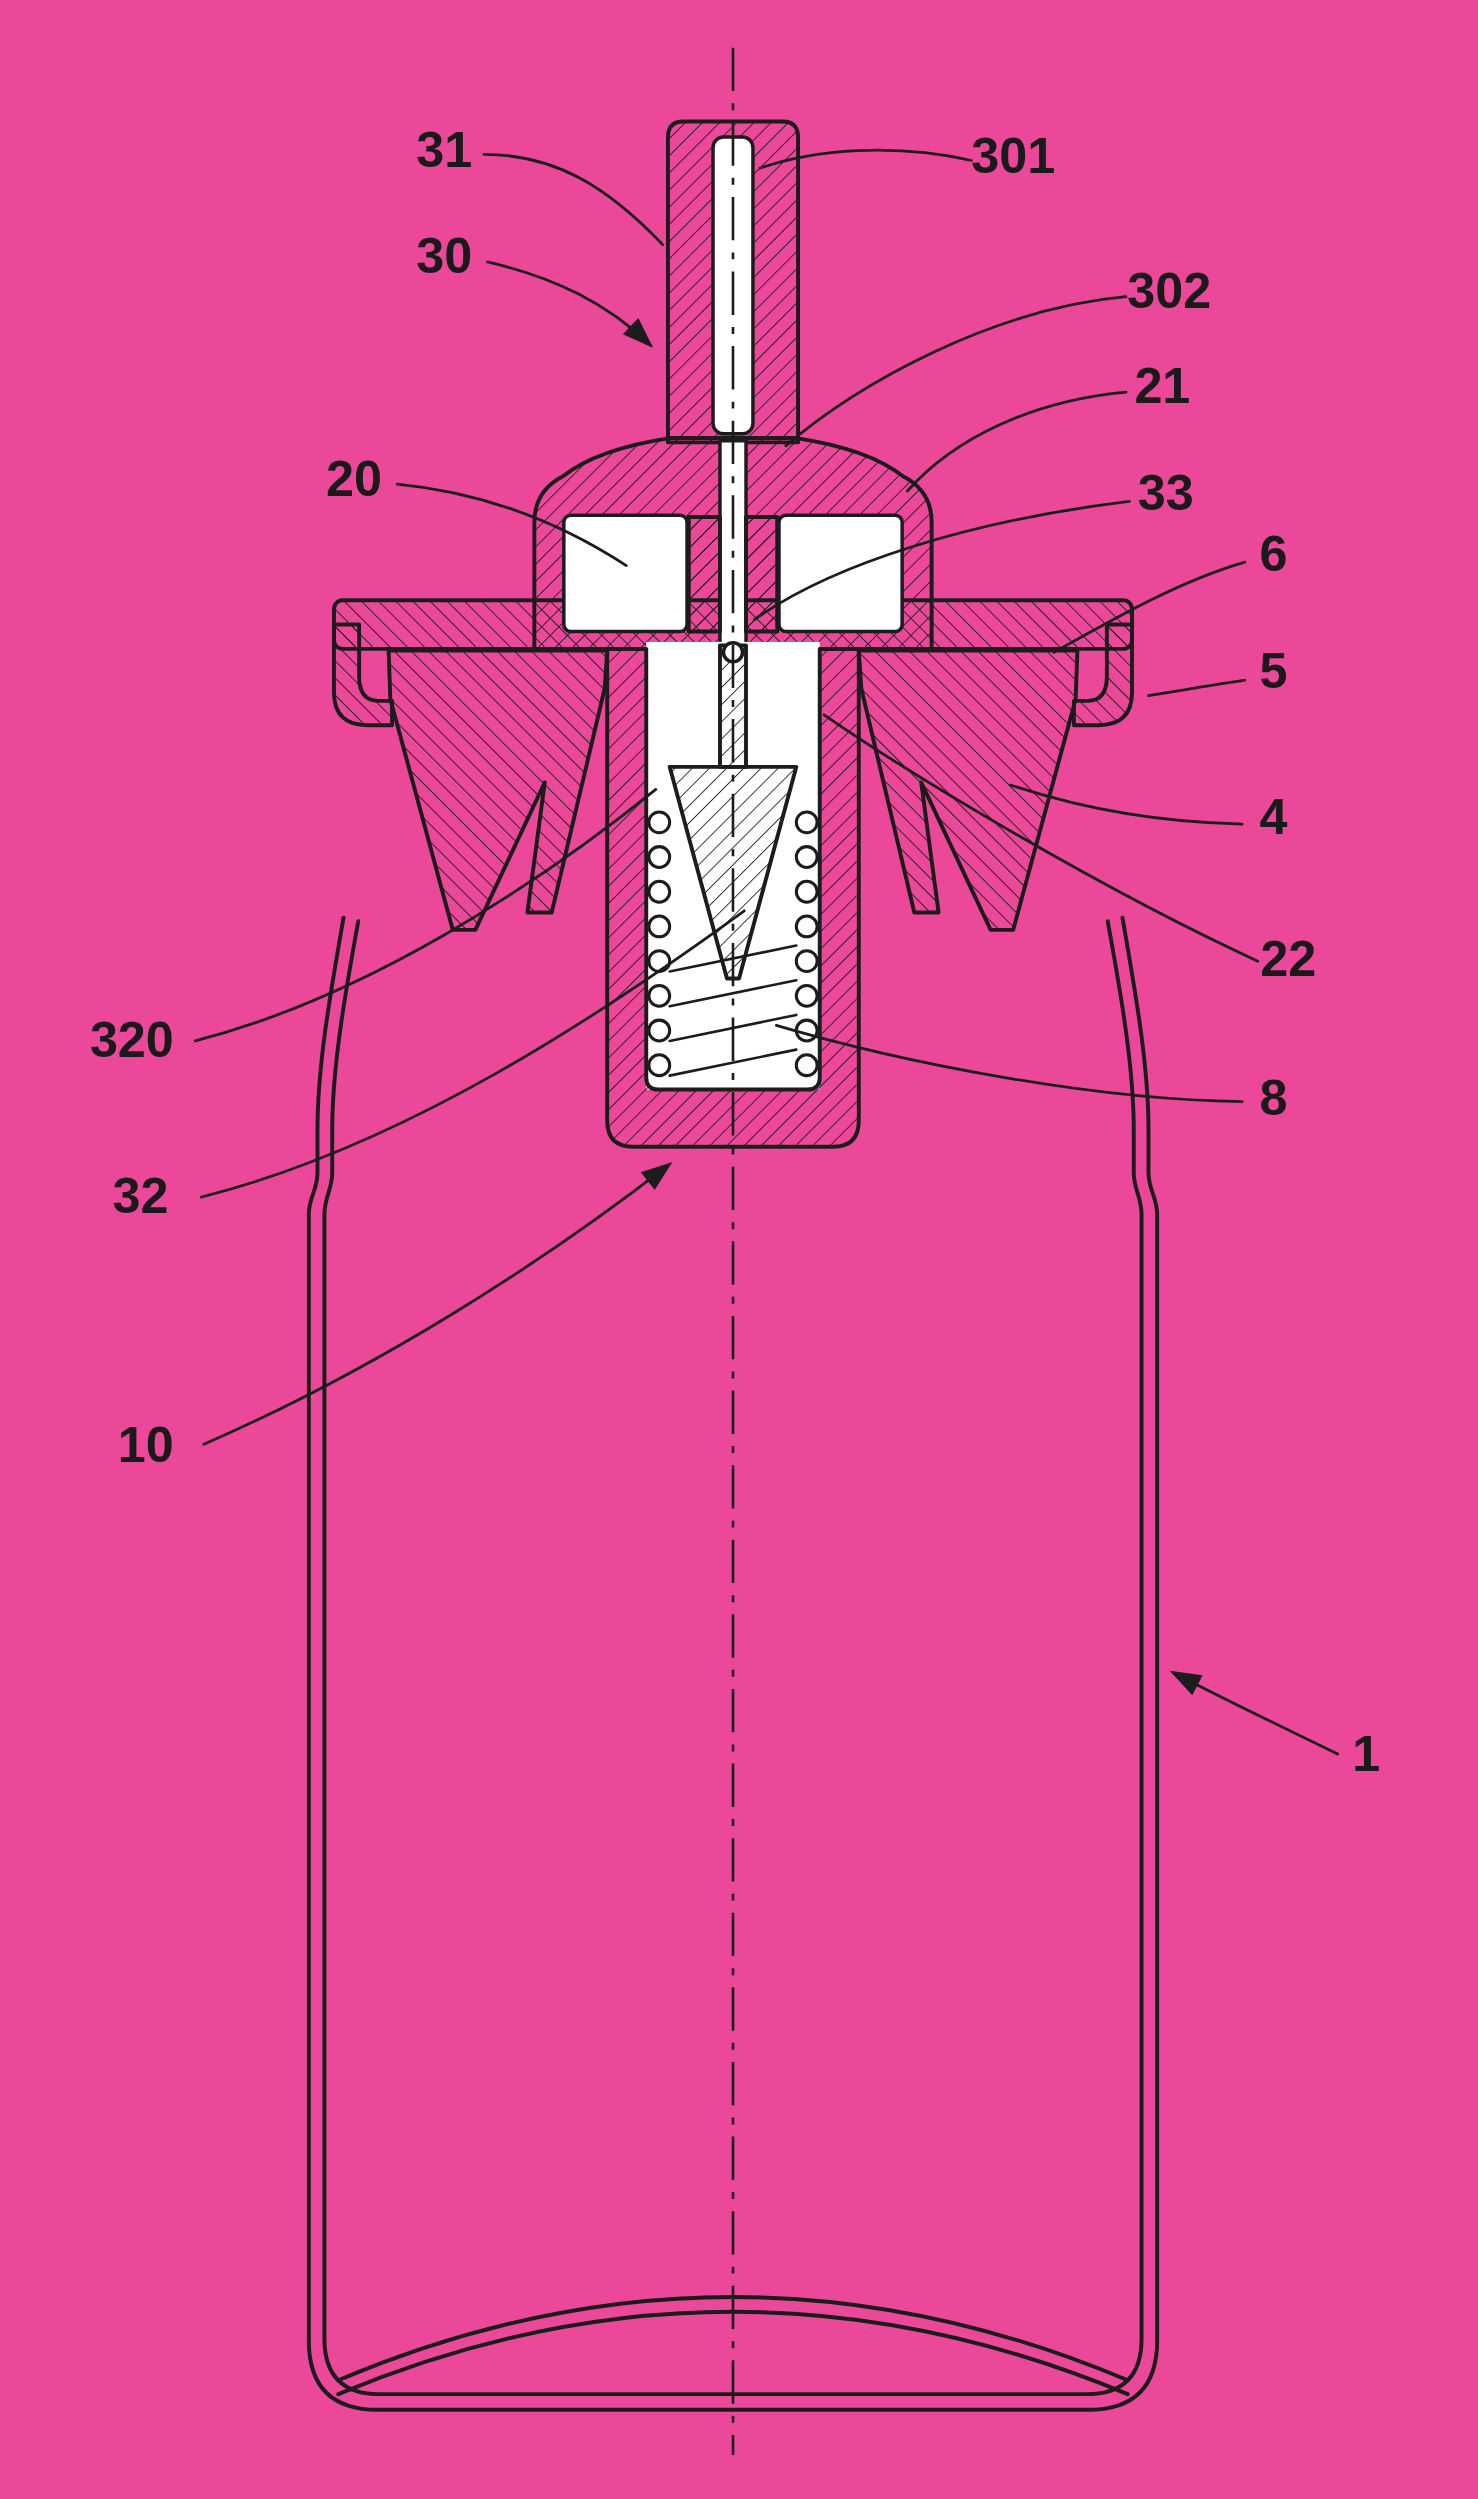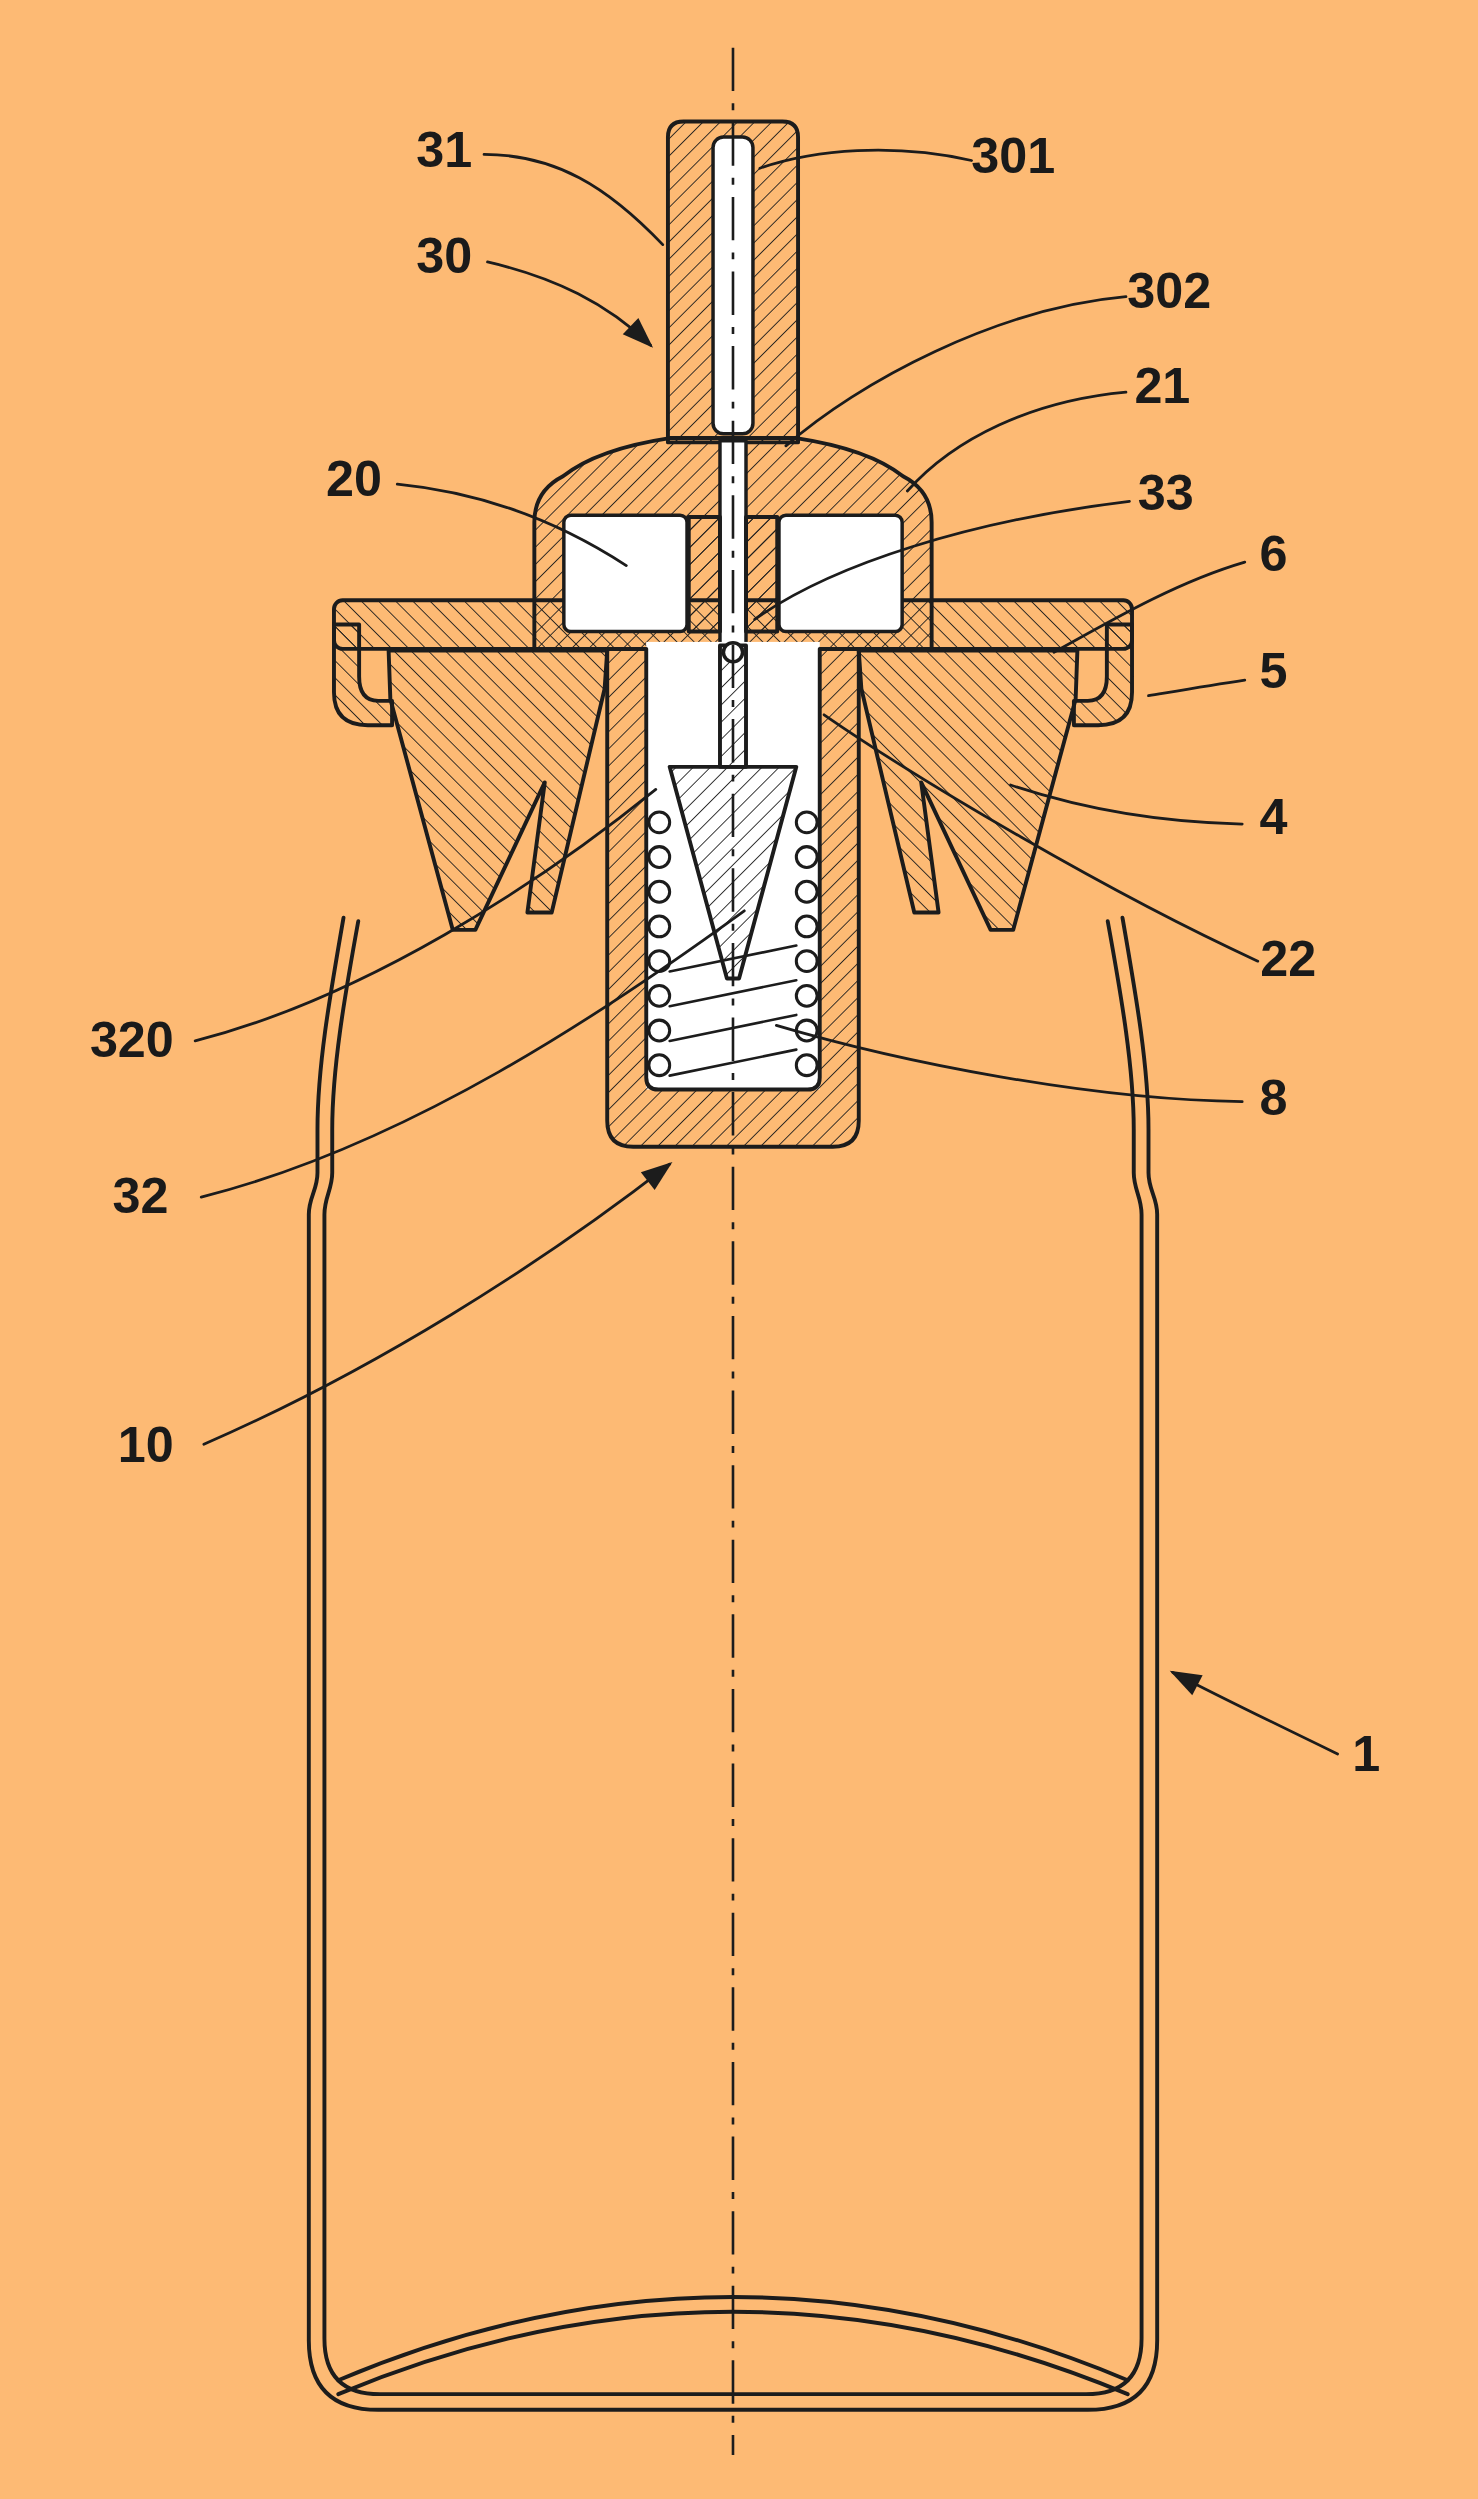--- a/index.html
+++ b/index.html
@@ -1,20 +1,20 @@
 <!DOCTYPE html>
 <html style="font-size:14px"><head>
 <meta charset="utf-8">
 <style>
   html, body { margin: 0; padding: 0; background: #ffffff; }
   .page {
     position: relative;
     width: 1479px;
     height: 2500px;
-    background: #fdba74;
+    background: #ec4899;
     overflow: hidden;
   }
   svg { display: block; width: 100%; height: 100%; }
   .ref {
     font-family: "Liberation Sans", sans-serif;
     font-size: 58px;
     font-weight: 600;
     fill: #1a1a1a;
     text-anchor: middle;
   }

